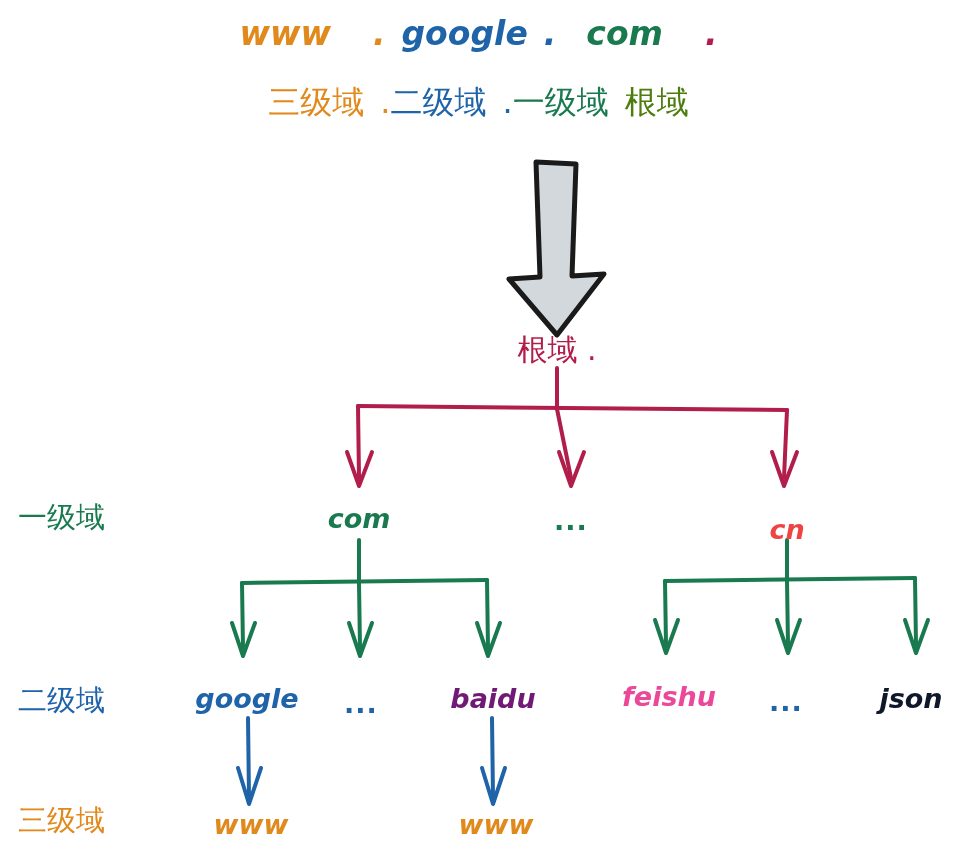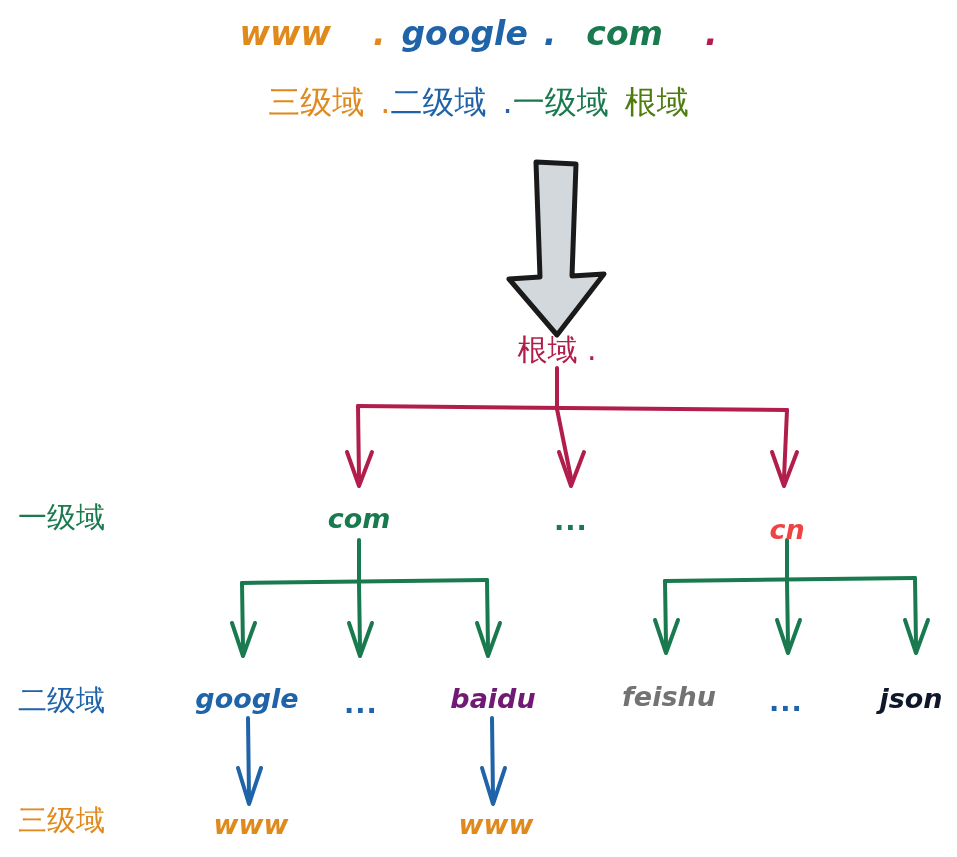--- a/index.html
+++ b/index.html
@@ -153,20 +153,20 @@
   <div class="level-label" style="left:18px; top:806px; color:#E08A1E;">三级域</div>
 
   <div class="node" style="left:359px; top:505px; color:#1A7A4F;">com</div>
   <div class="node dots" style="left:571px; top:507px; color:#1A7A4F;">...</div>
   <div class="node" style="left:787px; top:505px; color:#ef4444;margin-top:11px;">cn</div>
 
   <div class="node" style="left:247px; top:685px; color:#1F63A8;">google</div>
   <div class="node dots" style="left:361px; top:690px; color:#1F63A8;">...</div>
   <div class="node" style="left:493px; top:685px; color:#701a75;">baidu</div>
 
-  <div class="node" style="left:669px; top:683px; color:#737373;">feishu</div>
+  <div class="node" style="left:669px; top:683px; color:#ec4899;">feishu</div>
   <div class="node dots" style="left:786px; top:688px; color:#1F63A8;">...</div>
   <div class="node" style="left:911px; top:685px; color:#0f172a;">json</div>
 
   <div class="node" style="left:251px; top:811px; color:#E08A1E;">www</div>
   <div class="node" style="left:496px; top:811px; color:#E08A1E;">www</div>
 
 </div>
 
 </body></html>

